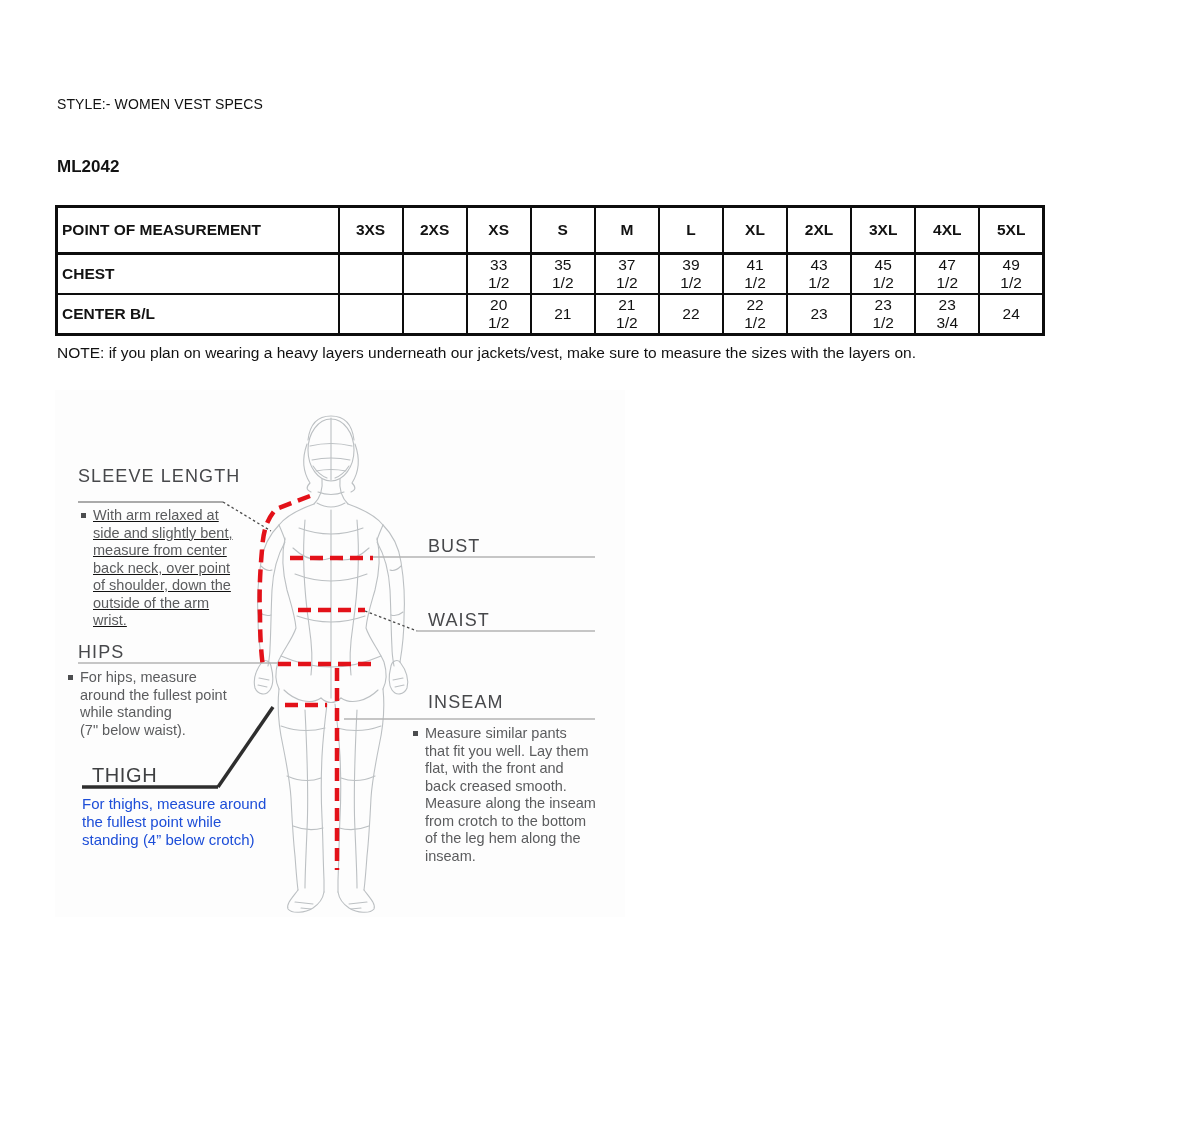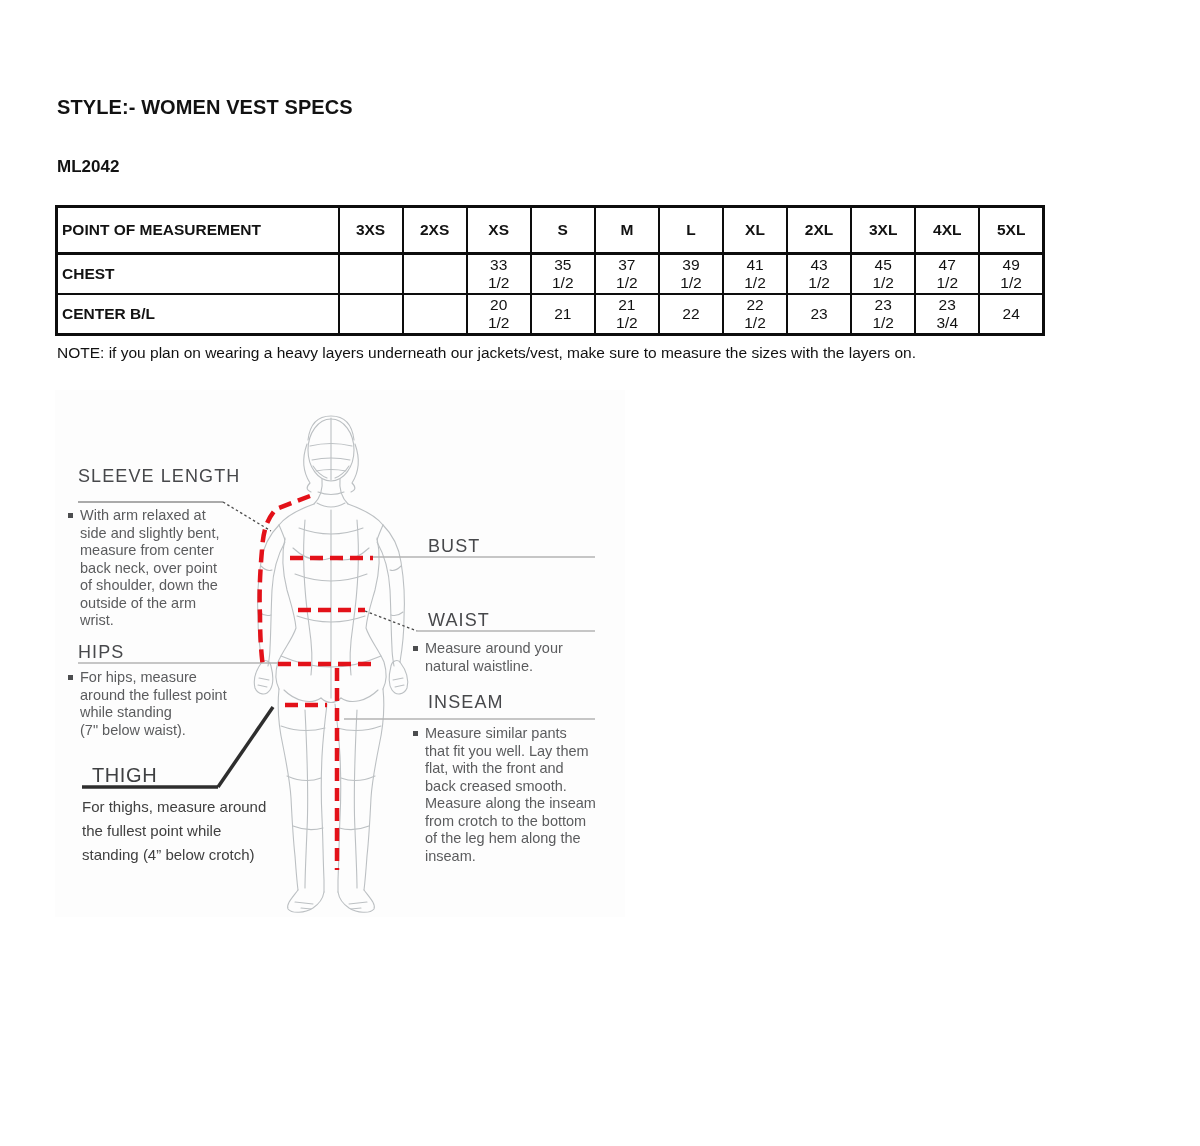--- a/index.html
+++ b/index.html
@@ -3,42 +3,42 @@
 <meta charset="utf-8">
 <style>
   html,body{margin:0;padding:0;}
   body{
     width:1200px;height:1146px;background:#ffffff;position:relative;
     font-family:"Liberation Sans",sans-serif;color:#121212;overflow:hidden;
   }
   .abs{position:absolute;}
 
   
-  .doc-title{left:57px;top:96px;font-size:20px;font-weight:bold;letter-spacing:.1px;}
+  .doc-title{left:57px;top:96px;font-size:14px;font-weight:normal;letter-spacing:.1px;}
   .doc-model{left:57px;top:157px;font-size:17px;font-weight:bold;}
   .doc-note{left:57px;top:344px;font-size:15.5px;font-weight:normal;width:980px;}
 
   
   .spec-table{left:55px;top:205px;width:990px;border-collapse:collapse;table-layout:fixed;}
   .spec-table,.spec-table th,.spec-table td{border:2px solid #0d0d0d;}
   .spec-table{border-width:3px;}
   .spec-table th{border-bottom-width:3px;}
   .spec-table th{height:28px;font-size:15.5px;font-weight:bold;text-align:center;padding:8px 2px;}
   .spec-table td{height:38px;font-size:15.5px;font-weight:normal;text-align:center;padding:0 17px;}
   .spec-table th.c-label,.spec-table td.c-label{text-align:left;padding-left:4px;font-weight:bold;}
 
   
   .diagram{left:55px;top:390px;width:570px;height:527px;background:#fdfdfd;}
   .diagram svg{position:absolute;left:0;top:0;}
   .d-head{position:absolute;font-size:18px;color:#47484b;letter-spacing:1.1px;white-space:nowrap;}
   .d-head.big{font-size:20px;letter-spacing:.6px;color:#3f4042;}
   .d-sec{position:absolute;display:flex;gap:7px;}
   .bullet{flex:none;width:5px;height:5px;background:#4c4d4f;margin-top:6px;}
   .d-text{font-size:14.5px;line-height:17.5px;color:#5b5c5e;white-space:pre-line;}
-  .d-text.dark{font-size:15px;line-height:24px;color:#404040;}
+  .d-text.dark{font-size:15px;line-height:18px;color:#1d4ed8;}
 </style>
 </head>
 <body>
 
 <div class="abs doc-title">STYLE:- WOMEN VEST SPECS</div>
 <div class="abs doc-model">ML2042</div>
 <div class="abs doc-note">NOTE: if you plan on wearing a heavy layers underneath our jackets/vest, make sure to measure the sizes with the layers on.</div>
 
 <table class="abs spec-table">
   <colgroup>
@@ -197,21 +197,21 @@
       <path d="M 255 106 L 221 119 C 211 130 208 143 207 160 C 205 182 204 205 205 225 C 205 245 206 262 208 277"></path>
       <line x1="235" y1="168" x2="318" y2="168"></line>
       <line x1="243" y1="220" x2="310" y2="220"></line>
       <line x1="223" y1="274" x2="323" y2="274"></line>
       <line x1="230" y1="315" x2="272" y2="315"></line>
       <line x1="282" y1="278" x2="282" y2="480"></line>
     </g>
   </svg>
 
   <div class="d-head" style="left:23px;top:76px;">SLEEVE LENGTH</div>
-  <div class="d-sec" style="left:13px;top:117px;width:185px;">
+  <div class="d-sec" style="left:26px;top:117px;width:185px;text-decoration:underline;">
     <span class="bullet"></span>
     <div class="d-text">With arm relaxed at
 side and slightly bent,
 measure from center
 back neck, over point
 of shoulder, down the
 outside of the arm
 wrist.</div>
   </div>
 
@@ -227,25 +227,20 @@
   <div class="d-head big" style="left:37px;top:374px;">THIGH</div>
   <div class="d-sec" style="left:27px;top:405px;width:220px;">
     <div class="d-text dark">For thighs, measure around
 the fullest point while
 standing (4” below crotch)</div>
   </div>
 
   <div class="d-head" style="left:373px;top:146px;">BUST</div>
 
   <div class="d-head" style="left:373px;top:220px;">WAIST</div>
-  <div class="d-sec" style="left:358px;top:250px;width:210px;">
-    <span class="bullet"></span>
-    <div class="d-text">Measure around your
-natural waistline.</div>
-  </div>
 
   <div class="d-head" style="left:373px;top:302px;text-align:center;">INSEAM</div>
   <div class="d-sec" style="left:358px;top:335px;width:215px;">
     <span class="bullet"></span>
     <div class="d-text">Measure similar pants
 that fit you well. Lay them
 flat, with the front and
 back creased smooth.
 Measure along the inseam
 from crotch to the bottom

